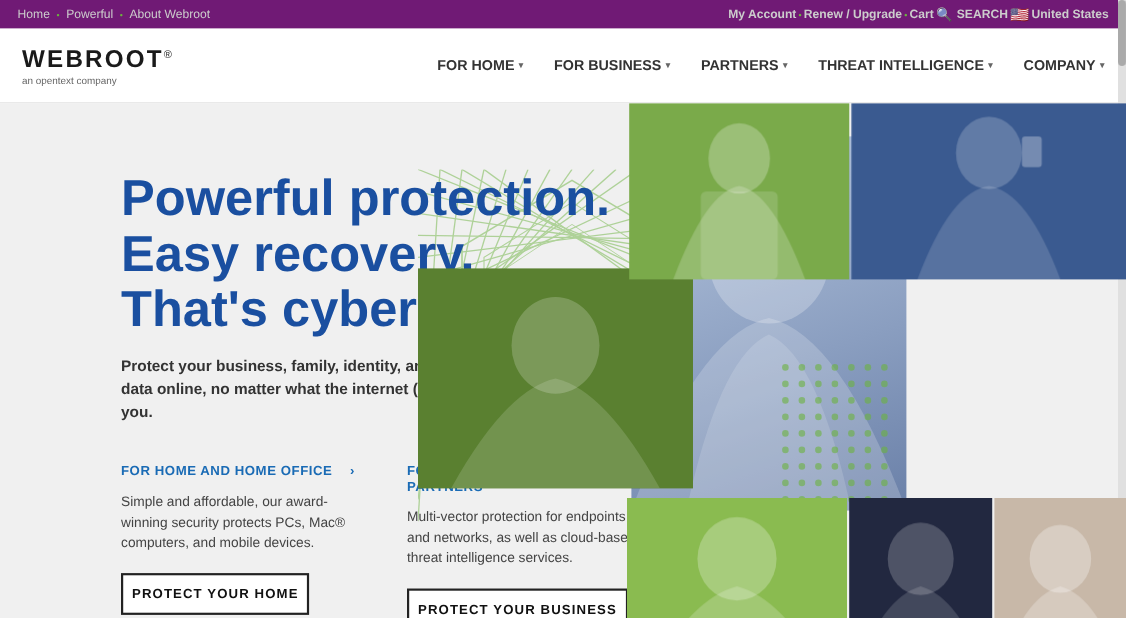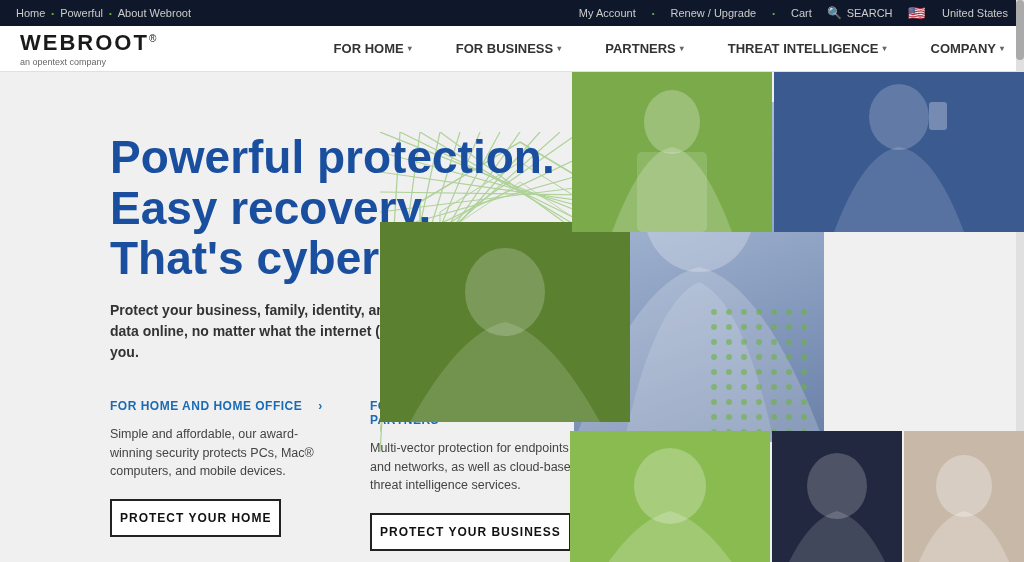--- a/index.html
+++ b/index.html
@@ -1,57 +1,57 @@
 <!DOCTYPE html>
 <html><head>
   <meta charset="utf-8">
   <style>
     * { margin: 0; padding: 0; box-sizing: border-box; }
     body { font-family: Arial, sans-serif; width: 1024px; overflow-x: hidden; background: #fff; }
 
     
     .top-bar {
-      background: #0f172a;
+      background: #701a75;
       color: #ccc;
       font-size: 11px;
       display: flex;
       justify-content: space-between;
       align-items: center;
       padding: 0 16px;
       height: 26px;
     }
     .top-bar-left { display: flex; align-items: center; gap: 6px; }
     .top-bar-left a, .top-bar-right a { color: #ccc; text-decoration: none; }
     .top-bar-left .dot { color: #6cb33f; font-size: 8px; }
-    .top-bar-right { display: flex; align-items: center; gap: 16px; }
+    .top-bar-right { display: flex; align-items: center; gap: 2px; font-weight: bold; }
     .top-bar-right .dot { color: #6cb33f; font-size: 8px; }
     .search-area { display: flex; align-items: center; gap: 4px; }
     .search-icon-unicode { font-size: 12px; }
     .flag { font-size: 14px; }
 
     
     .main-nav {
       background: #fff;
       border-bottom: 1px solid #e0e0e0;
       display: flex;
       align-items: center;
       justify-content: space-between;
       padding: 0 20px;
-      height: 46px;
+      height: 68px;
     }
     .logo-area { display: flex; flex-direction: column; }
     .logo-text {
       font-size: 22px;
       font-weight: 900;
       letter-spacing: 2px;
       color: #1a1a1a;
     }
     .logo-text span { color: #1a1a1a; }
     .logo-sub { font-size: 9px; color: #666; margin-top: 1px; }
-    .nav-links { display: flex; align-items: center; gap: 44px; }
+    .nav-links { display: flex; align-items: center; gap: 28px; }
     .nav-item {
       font-size: 13px;
       font-weight: 600;
       color: #333;
       cursor: pointer;
       display: flex;
       align-items: center;
       gap: 4px;
       text-transform: uppercase;
       white-space: nowrap;

